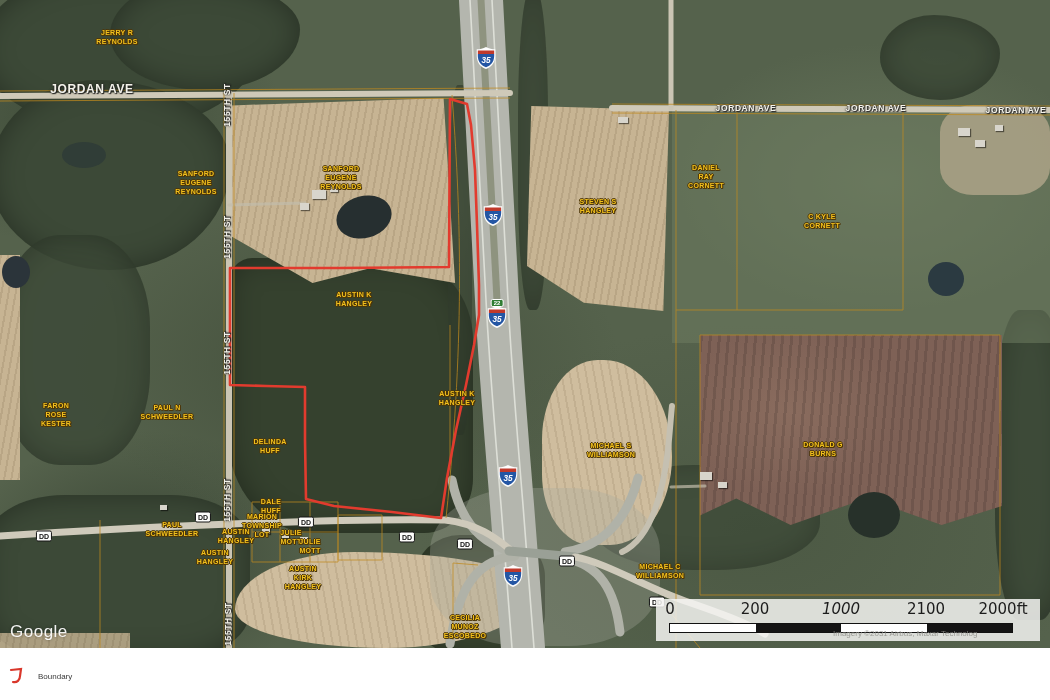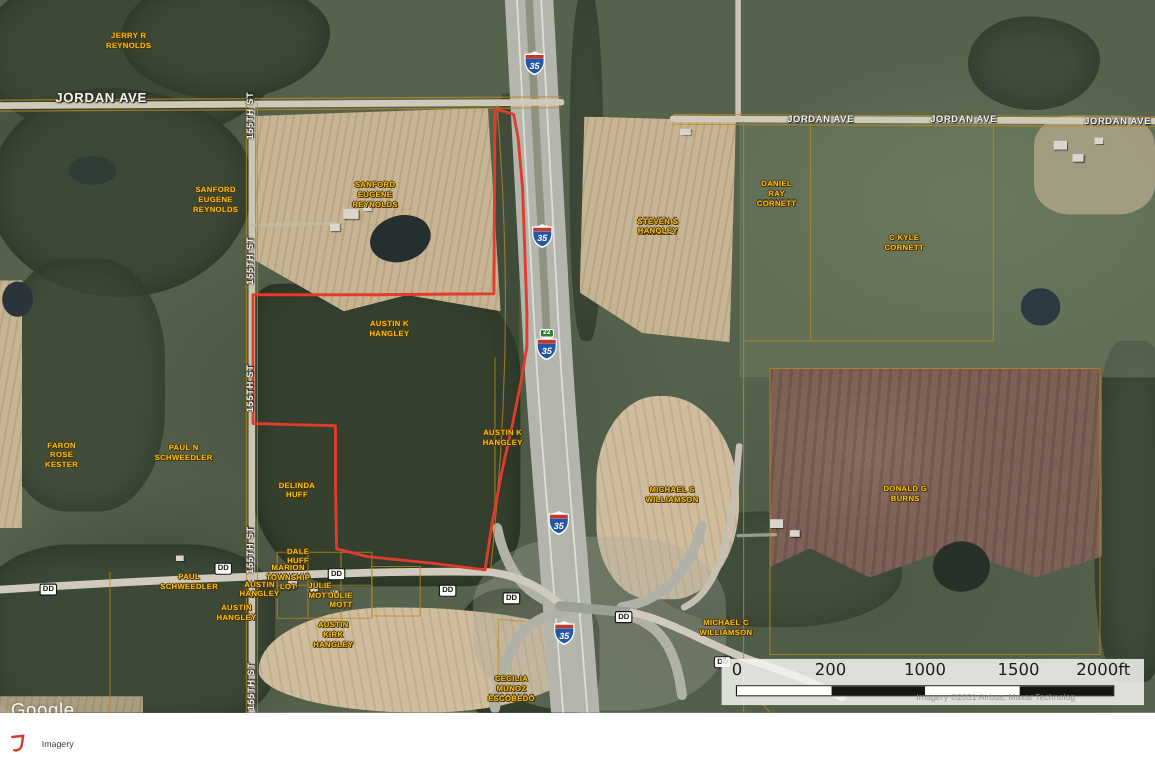--- a/index.html
+++ b/index.html
@@ -38,21 +38,21 @@
   #scalebar{position:absolute;left:656px;top:599px;width:384px;height:42px;
       background:rgba(245,245,242,.85);}
   .sb-num{position:absolute;top:1px;transform:translateX(-50%);color:#1c1c1c;
       font:15px "DejaVu Sans",sans-serif;}
   #sb-bar{position:absolute;left:13px;top:24px;width:342px;height:8px;border:1.5px solid #111;
       display:flex;}
   .sb-seg{height:100%;}
   #attribution{position:absolute;left:833px;top:629px;color:rgba(142,142,136,.85);
       font:8px "Liberation Sans",sans-serif;white-space:nowrap;}
   #gwm{position:absolute;left:10px;top:622px;color:rgba(253,253,253,.95);
-      font:400 17px "Liberation Sans",sans-serif;letter-spacing:.5px;text-shadow:0 0 3px rgba(0,0,0,.35);margin-top:14px;}
+      font:400 17px "Liberation Sans",sans-serif;letter-spacing:.5px;text-shadow:0 0 3px rgba(0,0,0,.35);}
   #legend{position:absolute;left:8px;top:664px;height:24px;display:flex;align-items:center;gap:14px;}
   #legend-label{color:#3a3a3a;font:8px "Liberation Sans",sans-serif;}
 </style>
 </head>
 <body>
 
 <div class="page">
   <div id="map">
 
     <div class="patch forest" style="left:-20px;top:-30px;width:280px;height:160px;"></div>
@@ -255,34 +255,34 @@
             <path d="M2 8 L20 8 L20 10 C20 16.8 16 20.8 11 22.8 C6 20.8 2 16.8 2 10 Z" fill="#2456a4"></path>
             <text x="11" y="18" text-anchor="middle" fill="#fff" font-family="Liberation Sans,sans-serif" font-size="9" font-weight="bold">35</text>
           </svg></div>
         <div class="exit-badge" style="left: 497px; top: 303px;">22</div>
       </div>
 
     <div id="scalebar">
       <div id="sb-nums">
           <span class="sb-num" style="left: 14px;">0</span>
           <span class="sb-num" style="left: 99px;">200</span>
-          <span class="sb-num" style="left: 185px;">1000</span>
-          <span class="sb-num" style="left: 270px;">1500</span>
+          <span class="sb-num" style="left: 185px; font-style: italic;">1000</span>
+          <span class="sb-num" style="left: 270px;">2100</span>
           <span class="sb-num" style="left: 347px;">2000ft</span>
         </div>
       <div id="sb-bar">
           <div class="sb-seg" style="width: 85.5px; background: rgb(255, 255, 255);"></div>
           <div class="sb-seg" style="width: 85.5px; background: rgb(20, 20, 20);"></div>
           <div class="sb-seg" style="width: 85.5px; background: rgb(255, 255, 255);"></div>
           <div class="sb-seg" style="width: 85.5px; background: rgb(20, 20, 20);"></div>
         </div>
     </div>
     <div id="attribution">Imagery ©2031 Airbus, Maxar Technolog</div>
     <div id="gwm">Google</div>
   </div>
 
   <div id="legend">
     <svg width="16" height="18">
       <path id="legend-icon-path" d="M3,3 L13,2 L12,9 C12,13 9,16 5,15" fill="none" stroke-width="2.2" stroke-linecap="round" stroke="#d9372b"></path>
     </svg>
-    <span id="legend-label">Imagery</span>
+    <span id="legend-label">Boundary</span>
   </div>
 </div>
 
 </body></html>

